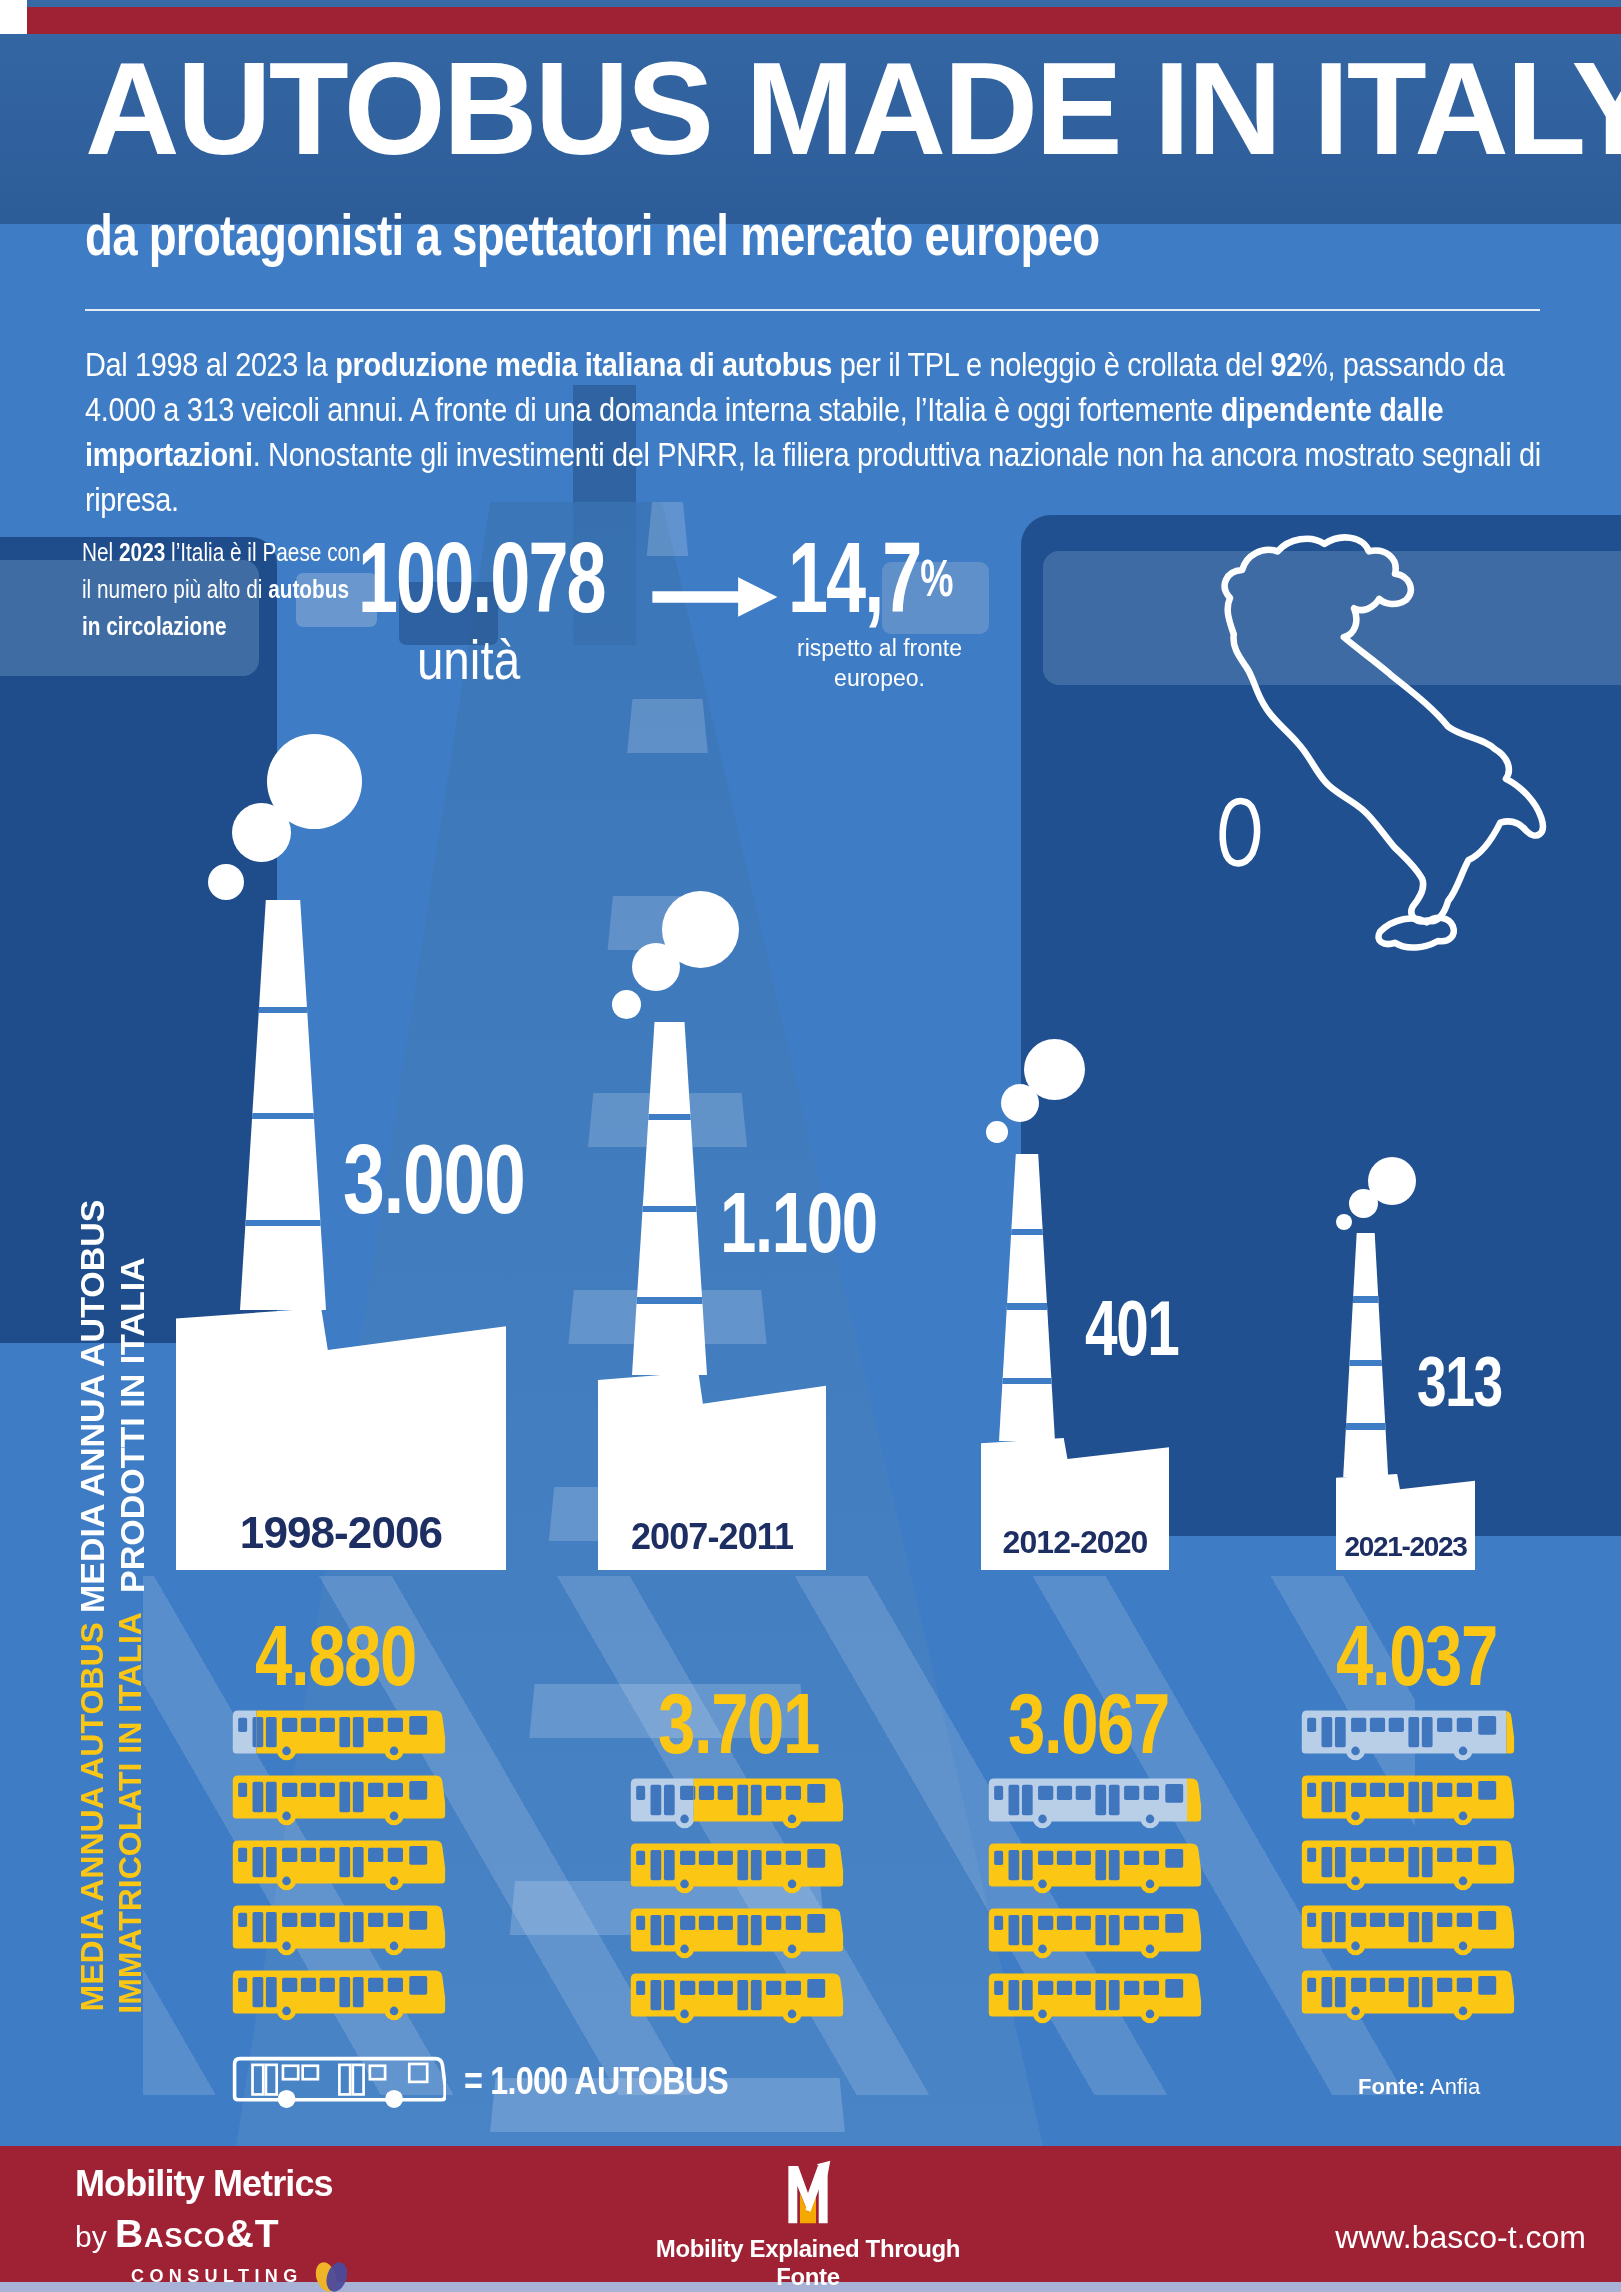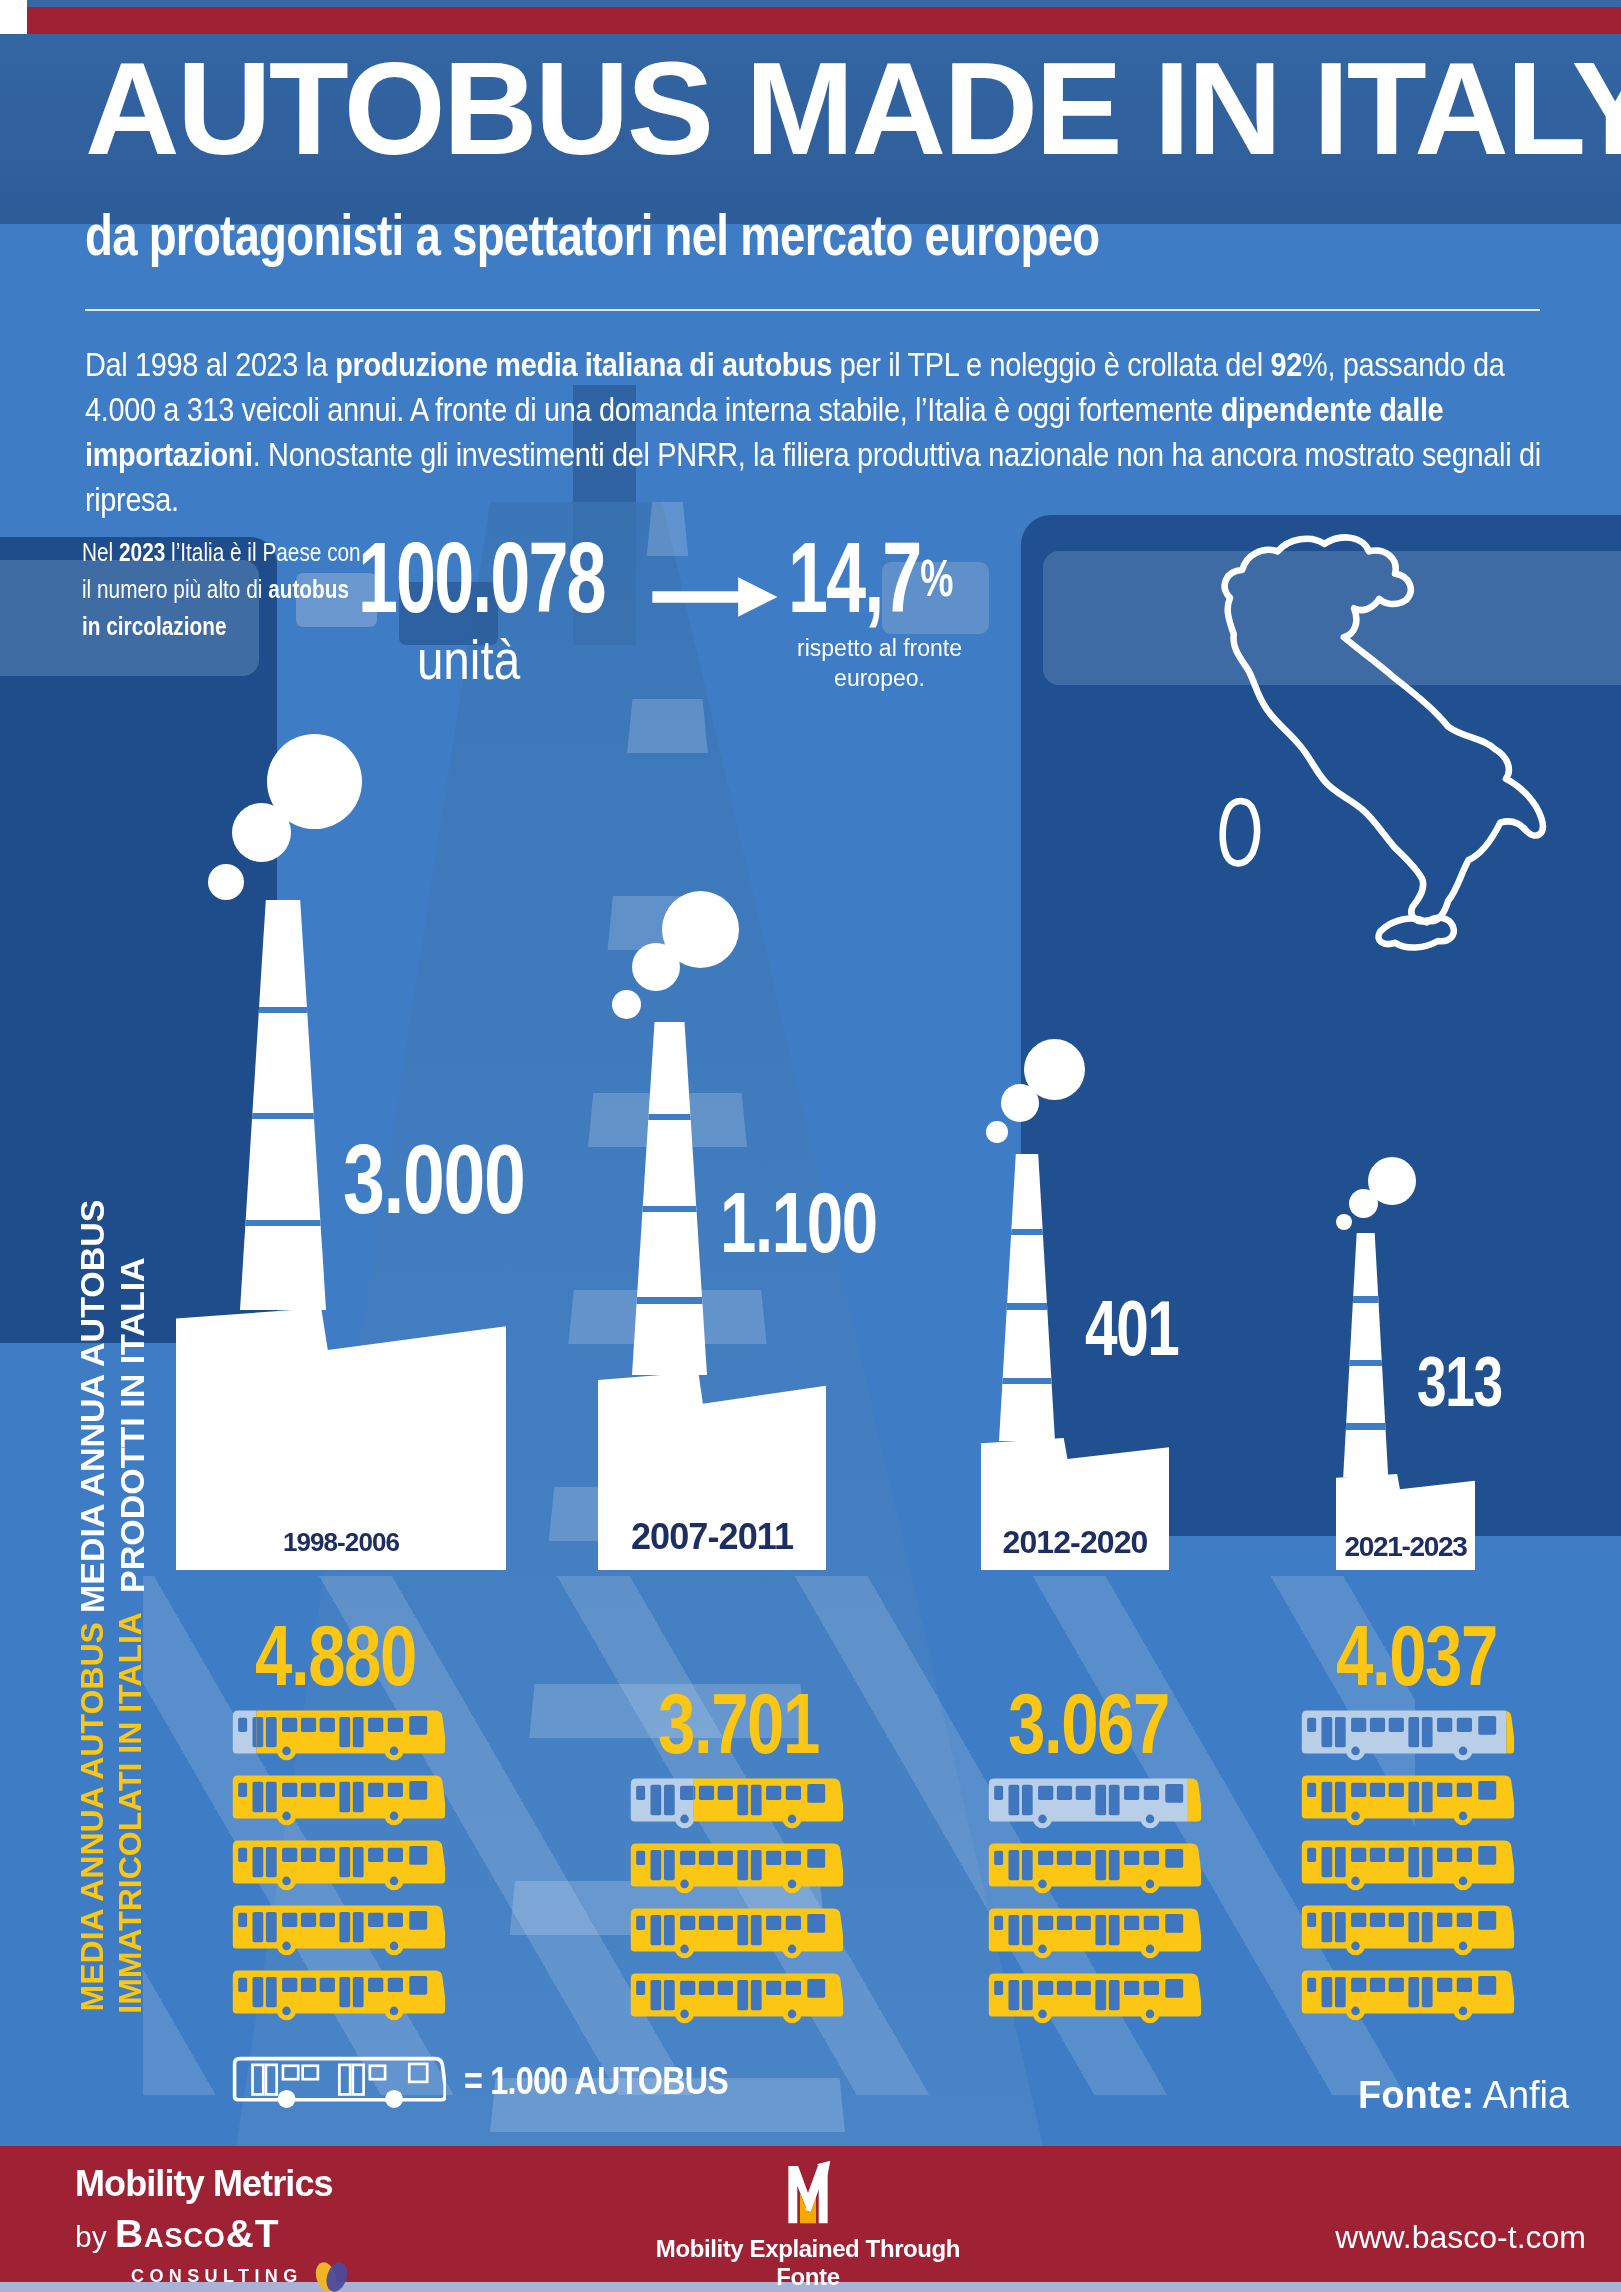--- a/index.html
+++ b/index.html
@@ -61,21 +61,21 @@
   .chimney{position:absolute;background:#fff;clip-path:polygon(30% 0,70% 0,100% 100%,0 100%);}
   .chimney i{position:absolute;left:0;right:0;height:6.3px;background:var(--blue);}
   .chimney .b1{top:26%;} .chimney .b2{top:52%;} .chimney .b3{top:78%;}
   .smoke i{position:absolute;background:#fff;border-radius:50%;}
   .fvalue{position:absolute;font-weight:800;letter-spacing:-1.8px;line-height:1;white-space:nowrap;color:#fff;
           transform:scaleX(.76);transform-origin:left top;}
   .f1{left:176px;top:730px;width:330px;height:840px;}
   .f1 .fbody{left:0;top:578px;width:330px;height:262px;}
   .f1 .chimney{left:64px;top:170px;width:86px;height:410px;}
   .f1 .p1{left:32px;top:134px;width:36px;height:36px;} .f1 .p2{left:56px;top:73px;width:59px;height:59px;} .f1 .p3{left:91px;top:3.6px;width:95px;height:95px;}
-  .f1 .fvalue{left:167px;top:399px;font-size:99px;} .f1 .period{font-size:26px;}
+  .f1 .fvalue{left:167px;top:399px;font-size:99px;} .f1 .period{font-size:44px;}
   .f2{left:598px;top:891px;width:263px;height:679px;}
   .f2 .fbody{left:0;top:481px;width:228px;height:198px;}
   .f2 .chimney{left:34px;top:131px;width:75px;height:353px;}
   .f2 .p1{left:14.3px;top:99px;width:29px;height:29px;} .f2 .p2{left:34px;top:52px;width:48px;height:48px;} .f2 .p3{left:64px;top:0;width:77px;height:77px;}
   .f2 .fvalue{left:122px;top:288px;font-size:86px;} .f2 .period{font-size:36px;}
   .f3{left:981px;top:1039px;width:180px;height:531px;}
   .f3 .fbody{left:0;top:399px;width:188px;height:132px;}
   .f3 .chimney{left:18px;top:115px;width:56px;height:287px;}
   .f3 .p1{left:5.4px;top:82px;width:21.5px;height:21.5px;} .f3 .p2{left:19.7px;top:45px;width:38px;height:38px;} .f3 .p3{left:43px;top:0;width:61px;height:61px;}
   .f3 .fvalue{left:104px;top:251px;font-size:77px;} .f3 .period{font-size:32px;bottom:9px;}
@@ -92,21 +92,21 @@
   .bus-stack{position:absolute;top:93px;}
   .c1 .bus-stack{left:11.6px;} .c2 .bus-stack{left:7.2px;} .c3 .bus-stack{left:15px;} .c4 .bus-stack{left:0px;}
   .bus-row{position:relative;width:215px;height:56px;margin-bottom:9px;}
   svg.bus{position:absolute;left:0;top:0;width:215px;height:56px;}
   .bus.yellow{color:var(--yellow);} .bus.gray{color:var(--gray);}
   .win{fill:var(--win);}
   
   .legend{left:231px;top:2053px;display:flex;align-items:center;gap:18px;z-index:2;}
   .legend-bus{width:215px;height:56px;}
   .legend-label{font-size:38px;font-weight:800;letter-spacing:-0.9px;transform:scaleX(.85);transform-origin:left center;white-space:nowrap;}
-  .source{left:1358px;top:2074px;font-size:38px;z-index:3;}
+  .source{left:1358px;top:2074px;font-size:22px;z-index:3;}
   
   .f-left{left:75px;top:2162px;z-index:4;line-height:1.2;}
   .f-brand1{font-size:36px;font-weight:800;letter-spacing:-0.9px;}
   .f-brand2{font-size:30px;margin-top:5.4px;}
   .f-name{font-variant:small-caps;font-weight:800;font-size:39px;letter-spacing:0.9px;}
   .f-brand3{display:flex;align-items:center;gap:9px;margin-top:1.8px;margin-left:56px;}
   .f-sub{font-size:18px;font-weight:800;letter-spacing:5.4px;}
   .f-center{left:629px;top:2157px;width:358px;text-align:center;z-index:4;}
   .f-tag{font-size:24px;font-weight:800;margin-top:5.4px;letter-spacing:-0.4px;}
   .f-right{left:1290px;top:2219px;width:296px;text-align:right;font-size:32px;font-weight:400;z-index:4;}

